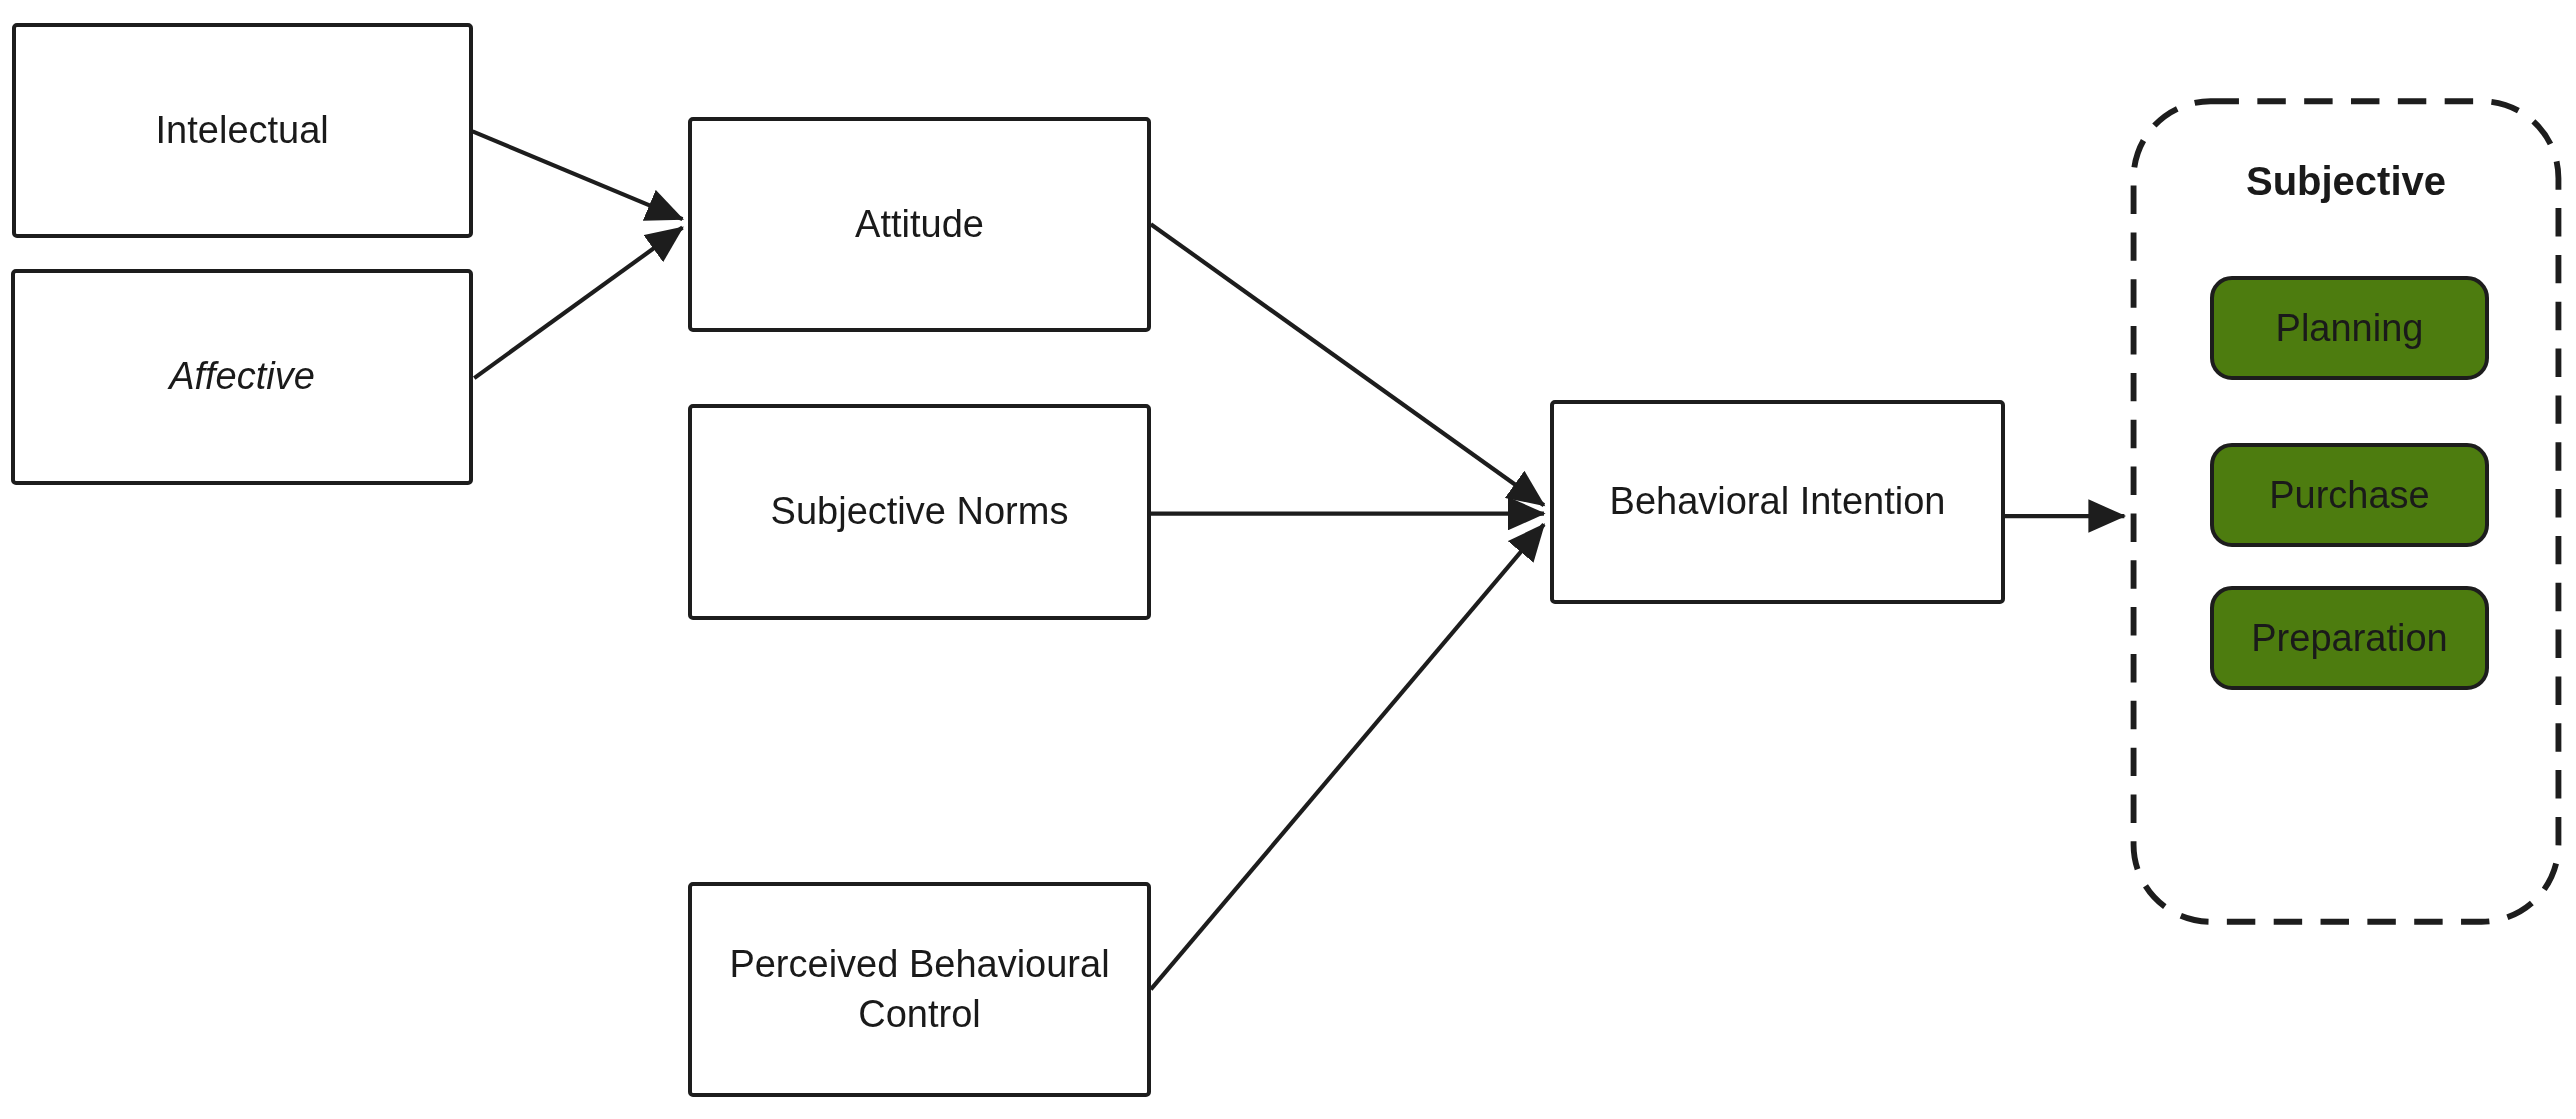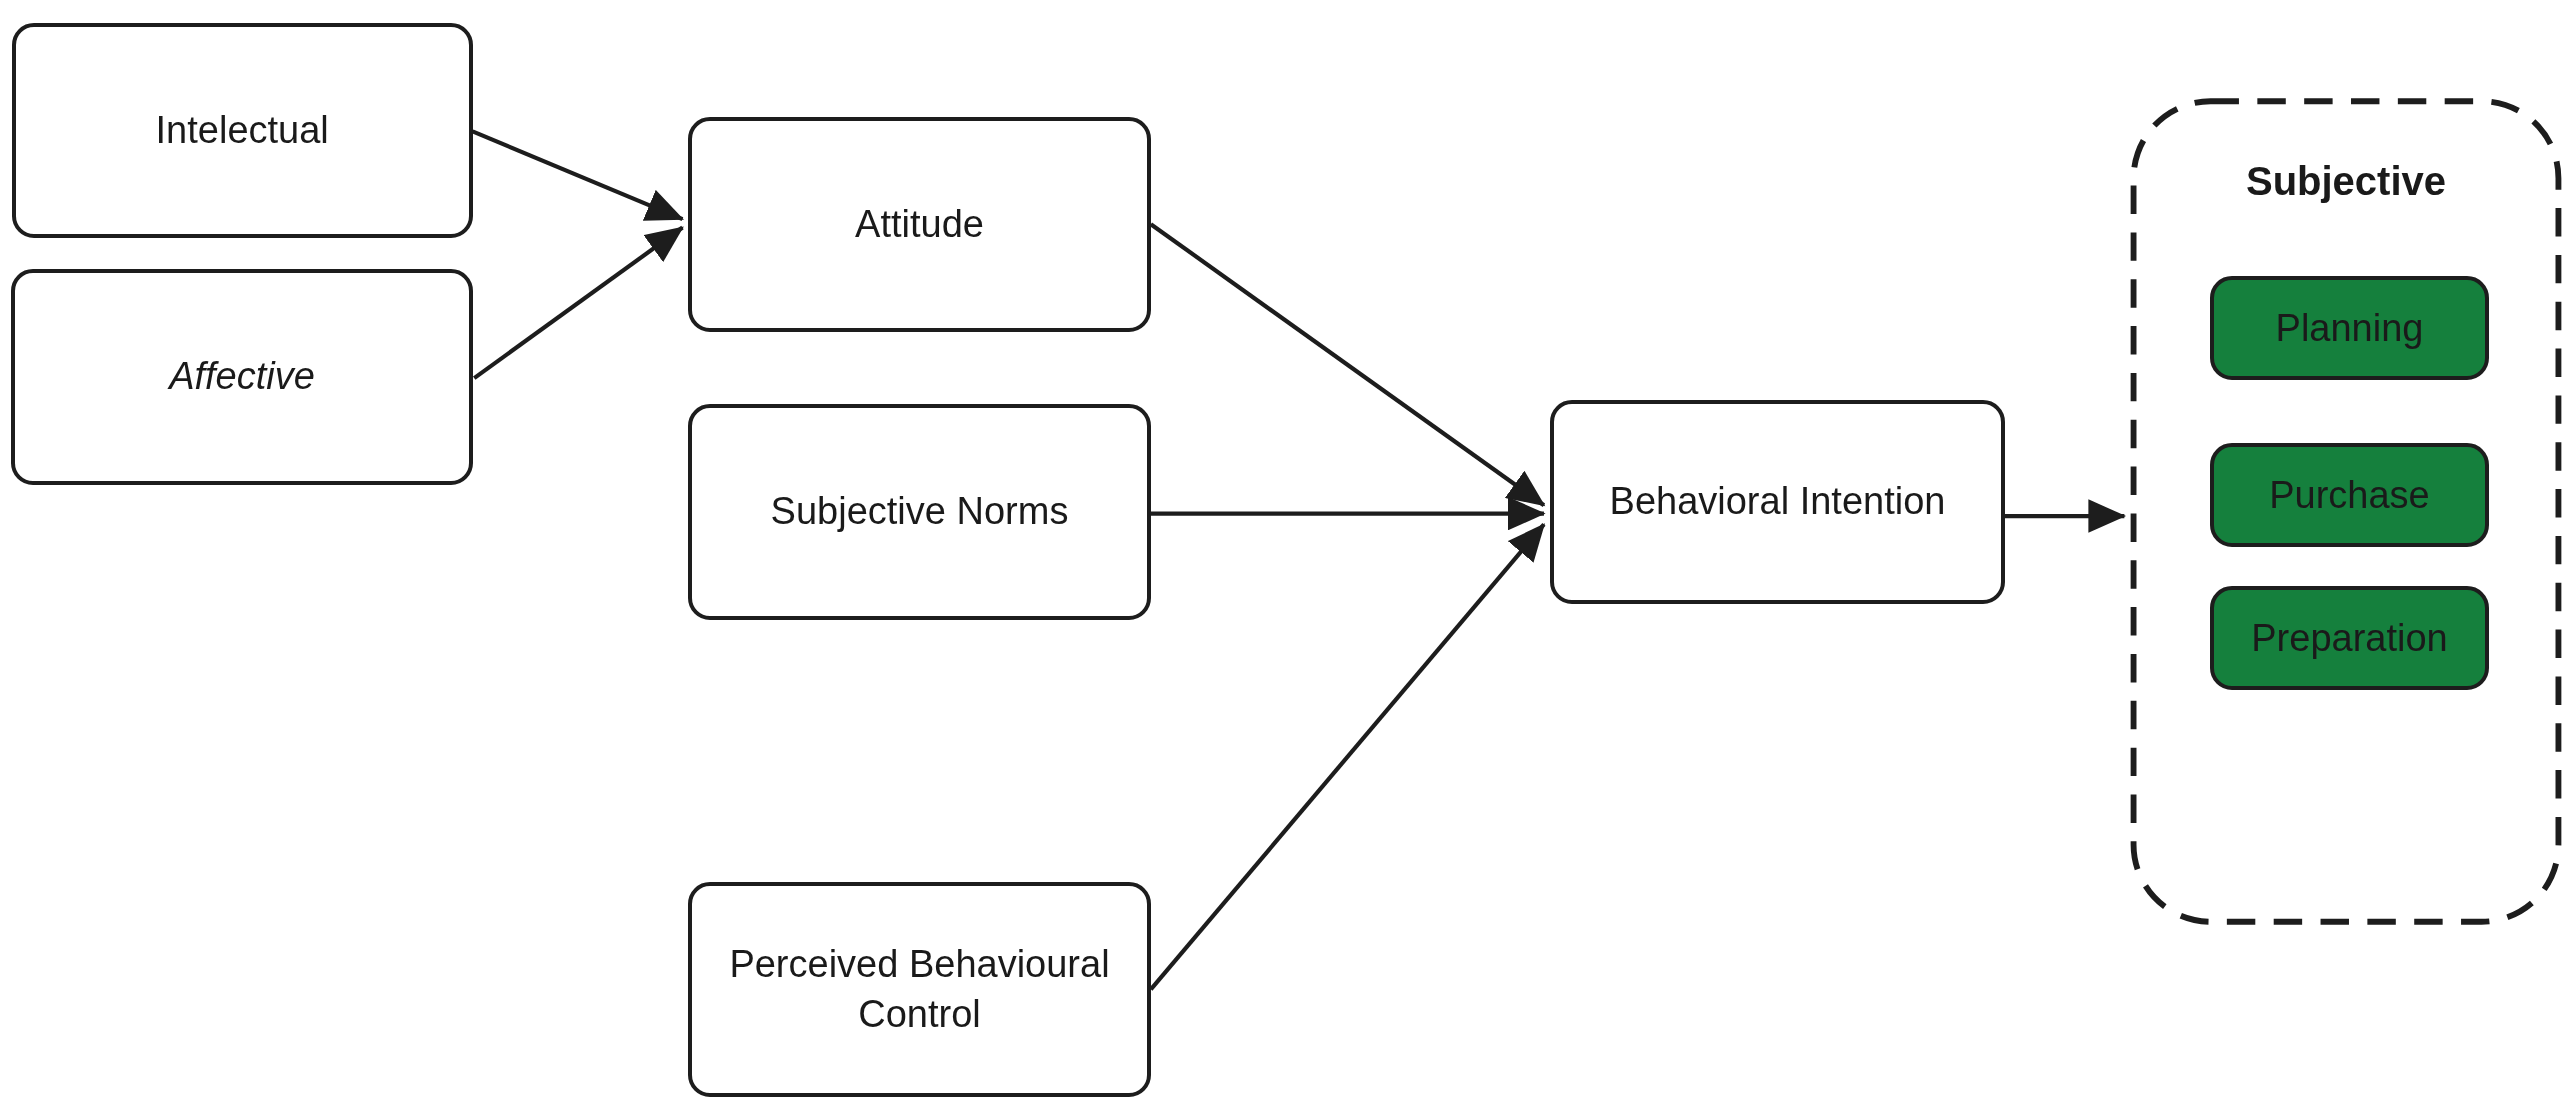--- a/index.html
+++ b/index.html
@@ -21,21 +21,21 @@
     top: 0;
     width: 2576px;
     height: 1120px;
     z-index: 1;
   }
   .node {
     position: absolute;
     box-sizing: border-box;
     background: #ffffff;
     border: 4.2px solid #1d1d1d;
-    border-radius: 22px;
+    border-radius: 5px;
     display: flex;
     align-items: center;
     justify-content: center;
     text-align: center;
     font-size: 38px;
     line-height: 1.3;
     color: #1a1a1a;
     z-index: 2;
     padding: 0 16.7px;
   }
@@ -64,21 +64,21 @@
     font-size: 40px;
     font-weight: bold;
     color: #1a1a1a;
   }
   .behaviour-item {
     position: absolute;
     left: 79px;
     width: 279px;
     height: 104px;
     box-sizing: border-box;
-    background: #15803d;
+    background: #4d7c0f;
     border: 4.2px solid #1d1d1d;
     border-radius: 22px;
     display: flex;
     align-items: center;
     justify-content: center;
     font-size: 38px;
     color: #1a1a1a;
   }
   .behaviour-item-0 { top: 177px; }
   .behaviour-item-1 { top: 344px; border-radius: 22px; }

